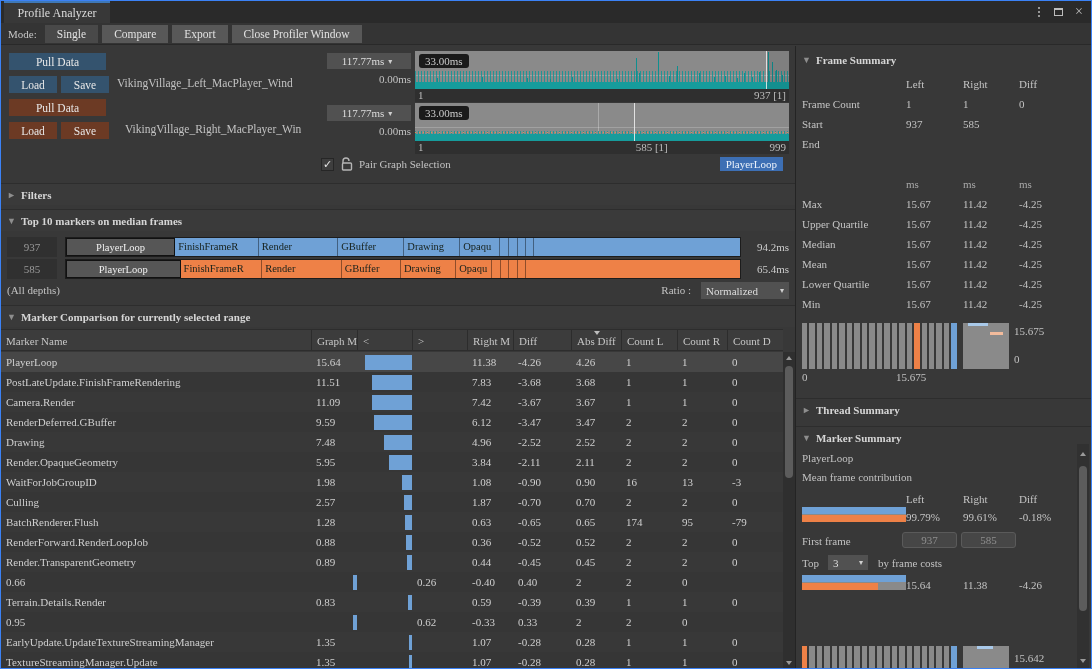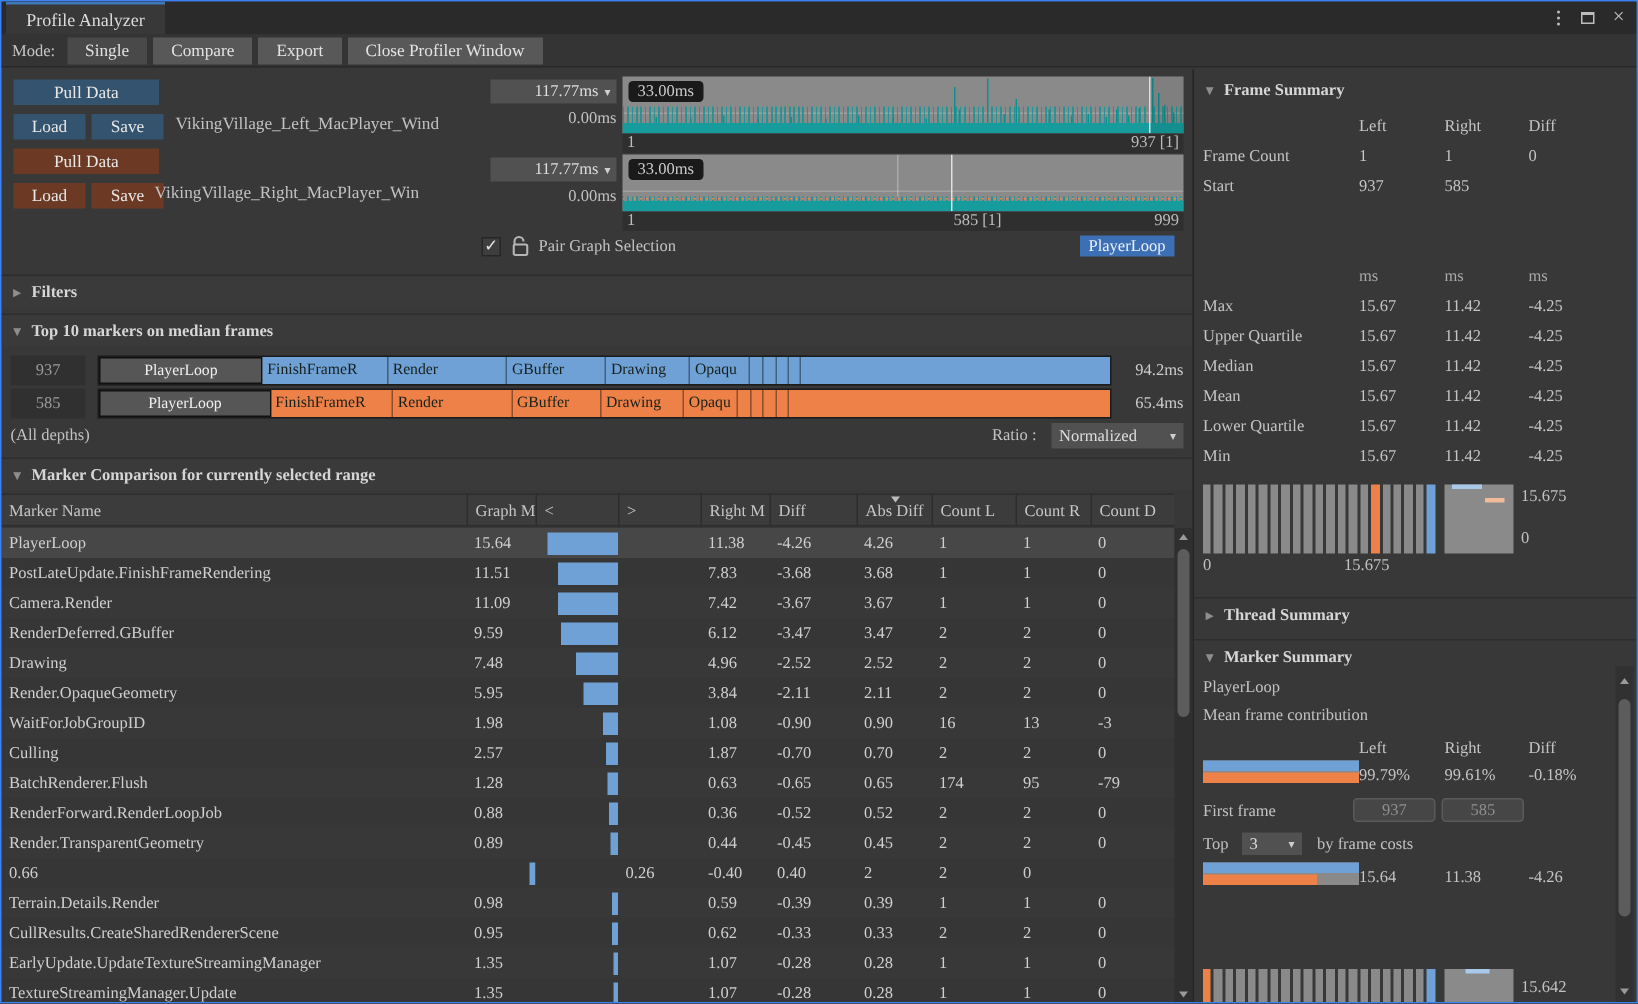--- a/index.html
+++ b/index.html
@@ -24,21 +24,21 @@
   
   .content{position:absolute;left:0;top:45px;right:0;bottom:0;}
   .main{position:absolute;left:0;top:0;width:794px;height:623px;overflow:hidden;}
   .rpanel{position:absolute;left:794px;top:0;width:296px;height:623px;background:#383838;border-left:1px solid #242424;overflow:hidden;}
   
   .abtn{position:absolute;height:17px;display:flex;align-items:center;justify-content:center;color:#e8e8e8;font-size:11.5px;}
   .blue{background:#34536e;} .orange{background:#6c3a24;}
   .fname{position:absolute;color:#c2c2c2;font-size:11.5px;}
   
   .scalebtn{position:absolute;left:326px;width:84px;height:16px;background:#515151;color:#dedede;
-    display:flex;align-items:center;justify-content:flex-end;padding-right:4px;gap:4px;}
+    display:flex;align-items:center;justify-content:center;padding-right:4px;gap:4px;}
   .scalebtn .arr{font-size:8px;color:#cfcfcf;}
   .scalemin{position:absolute;left:326px;width:84px;text-align:right;color:#c2c2c2;}
   .plot{position:absolute;left:414px;width:374px;height:38px;background:#8a8a8a;overflow:hidden;}
   .hline{position:absolute;left:0;right:0;top:62%;height:1px;background:rgba(255,255,255,.20);}
   .vgrid{position:absolute;top:0;bottom:0;width:1px;background:rgba(255,255,255,.28);}
   .band{position:absolute;left:0;right:0;bottom:0;height:7px;background:#169c9c;}
   .noise{position:absolute;left:0;right:0;bottom:7px;height:11px;
     background:repeating-linear-gradient(90deg,rgba(19,150,150,.85) 0 1px,transparent 1px 3px);}
   .noise.small{height:3px;}
   .dots{position:absolute;left:0;right:0;bottom:8px;height:1px;
@@ -146,21 +146,21 @@
 
     <div class="main">
 
       <div class="abtn blue" style="left:8px;top:7px;width:97px;">Pull Data</div>
       <div class="abtn blue" style="left:8px;top:30px;width:48px;">Load</div>
       <div class="abtn blue" style="left:60px;top:30px;width:48px;">Save</div>
       <div class="fname" style="left:116px;top:31px;">VikingVillage_Left_MacPlayer_Wind</div>
       <div class="abtn orange" style="left:8px;top:53px;width:97px;">Pull Data</div>
       <div class="abtn orange" style="left:8px;top:76px;width:48px;">Load</div>
       <div class="abtn orange" style="left:60px;top:76px;width:48px;">Save</div>
-      <div class="fname" style="left:102px;top:77px;">VikingVillage_Right_MacPlayer_Win</div>
+      <div class="fname" style="left:124px;top:77px;">VikingVillage_Right_MacPlayer_Win</div>
 
       <div class="scalebtn" style="top:7px;">
         <span>117.77ms</span>
           <span class="arr">▾</span>
       </div>
       <div class="scalemin" style="top:27px;">0.00ms</div>
       <div class="plot" style="top:5px;">
         <div class="hline"></div>
         <div class="noise"></div>
         <div id="g1-spikes">
@@ -468,34 +468,33 @@
             <div class="cc"></div>
             <div class="cc">0.26</div>
             <div class="cc">-0.40</div>
             <div class="cc">0.40</div>
             <div class="cc">2</div>
             <div class="cc">2</div>
             <div class="cc">0</div>
           </div>
           <div class="crow tgrid">
             <div class="cc">Terrain.Details.Render</div>
-            <div class="cc">0.98</div>
+            <div class="cc">0.83</div>
             <div class="cc clt">
               <div class="dbar" style="width: 4px;"></div>
             </div>
             <div class="cc"></div>
             <div class="cc">0.59</div>
             <div class="cc">-0.39</div>
             <div class="cc">0.39</div>
             <div class="cc">1</div>
             <div class="cc">1</div>
             <div class="cc">0</div>
           </div>
           <div class="crow tgrid ralt">
-            <div class="cc">CullResults.CreateSharedRendererScene</div>
             <div class="cc">0.95</div>
             <div class="cc clt">
               <div class="dbar" style="width: 4px;"></div>
             </div>
             <div class="cc"></div>
             <div class="cc">0.62</div>
             <div class="cc">-0.33</div>
             <div class="cc">0.33</div>
             <div class="cc">2</div>
             <div class="cc">2</div>
@@ -553,20 +552,26 @@
           <div class="rgridrow">
             <div>Frame Count</div>
             <div>1</div>
             <div>1</div>
             <div>0</div>
           </div>
           <div class="rgridrow">
             <div>Start</div>
             <div>937</div>
             <div>585</div>
+            <div></div>
+          </div>
+          <div class="rgridrow">
+            <div>End</div>
+            <div></div>
+            <div></div>
             <div></div>
           </div>
         </div>
       <div class="rgrid" style="top:128px;color:#a9a9a9;">
         <div></div>
         <div>ms</div>
         <div>ms</div>
         <div>ms</div>
       </div>
       <div id="fs-stats" style="top:148px;">

